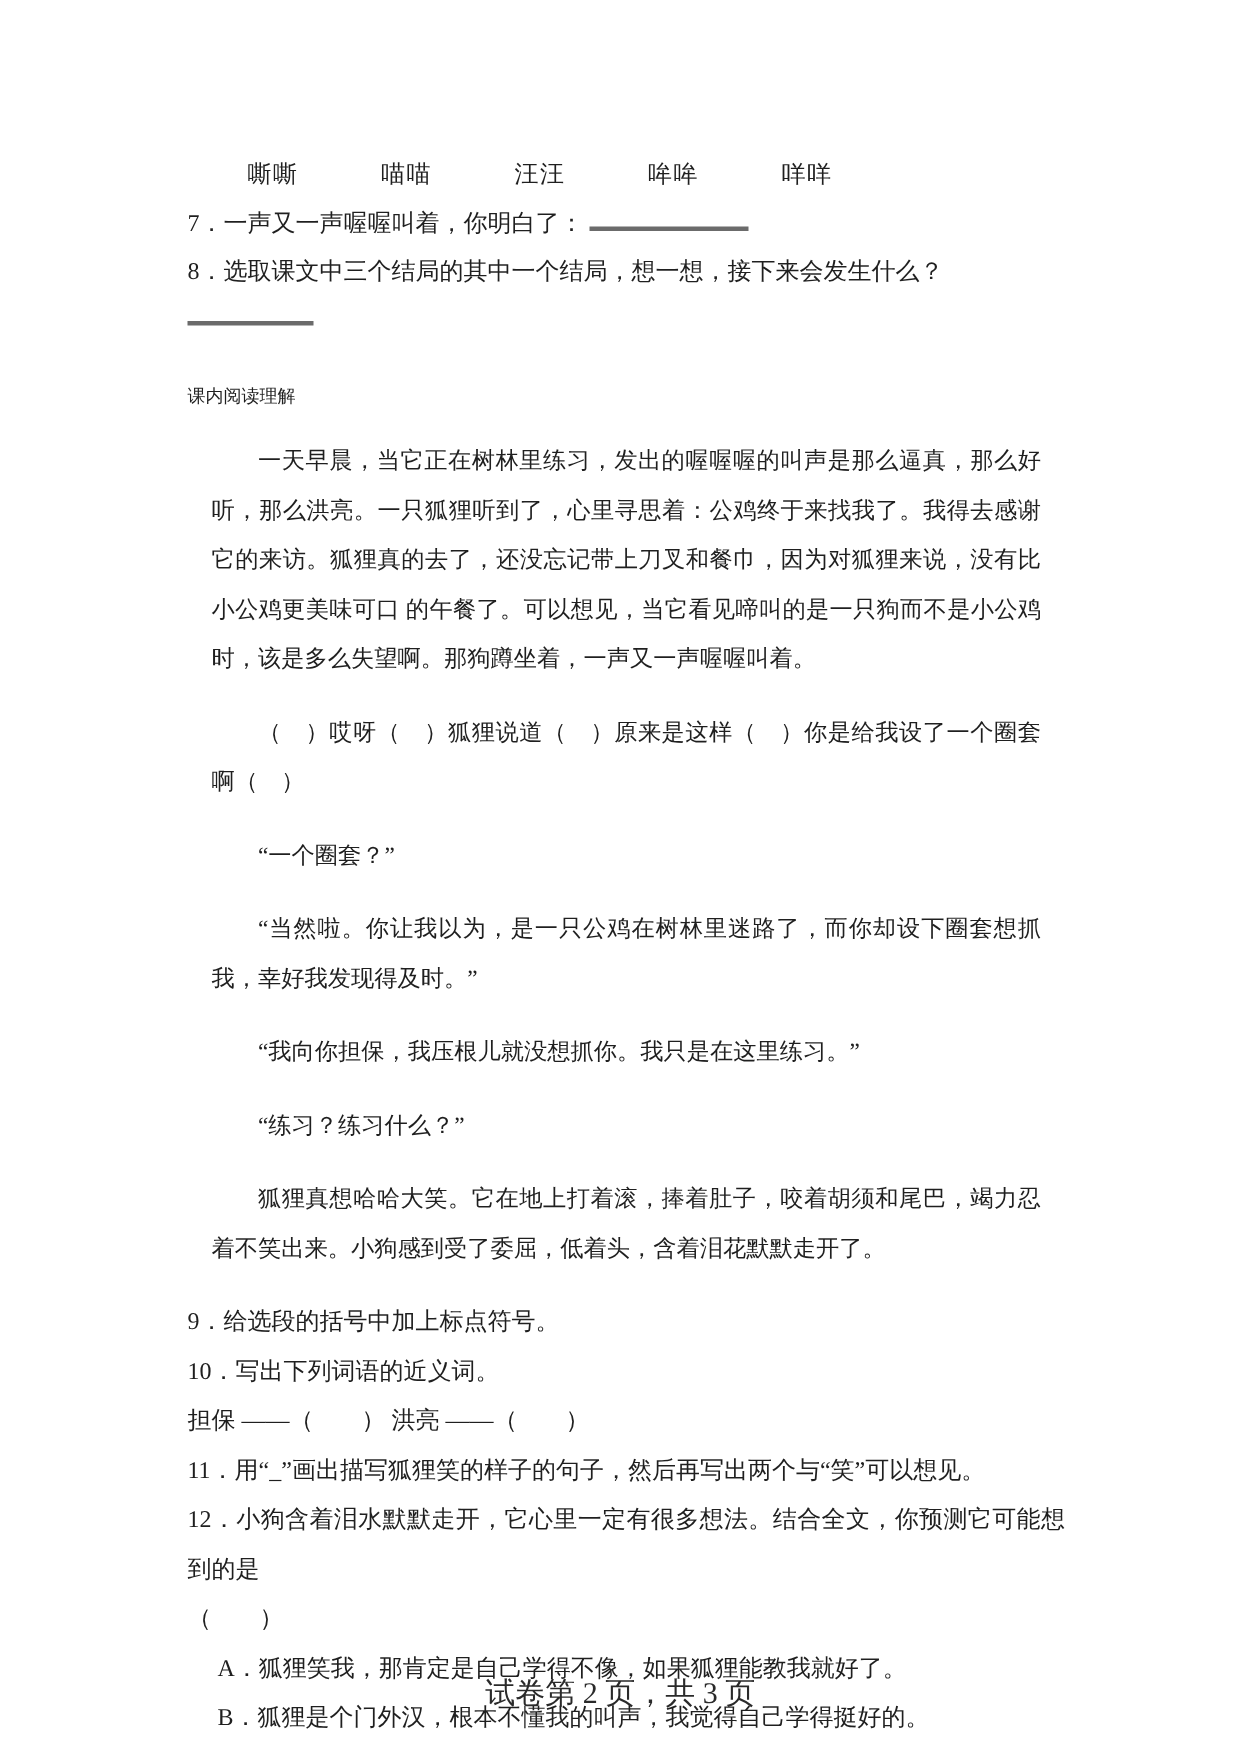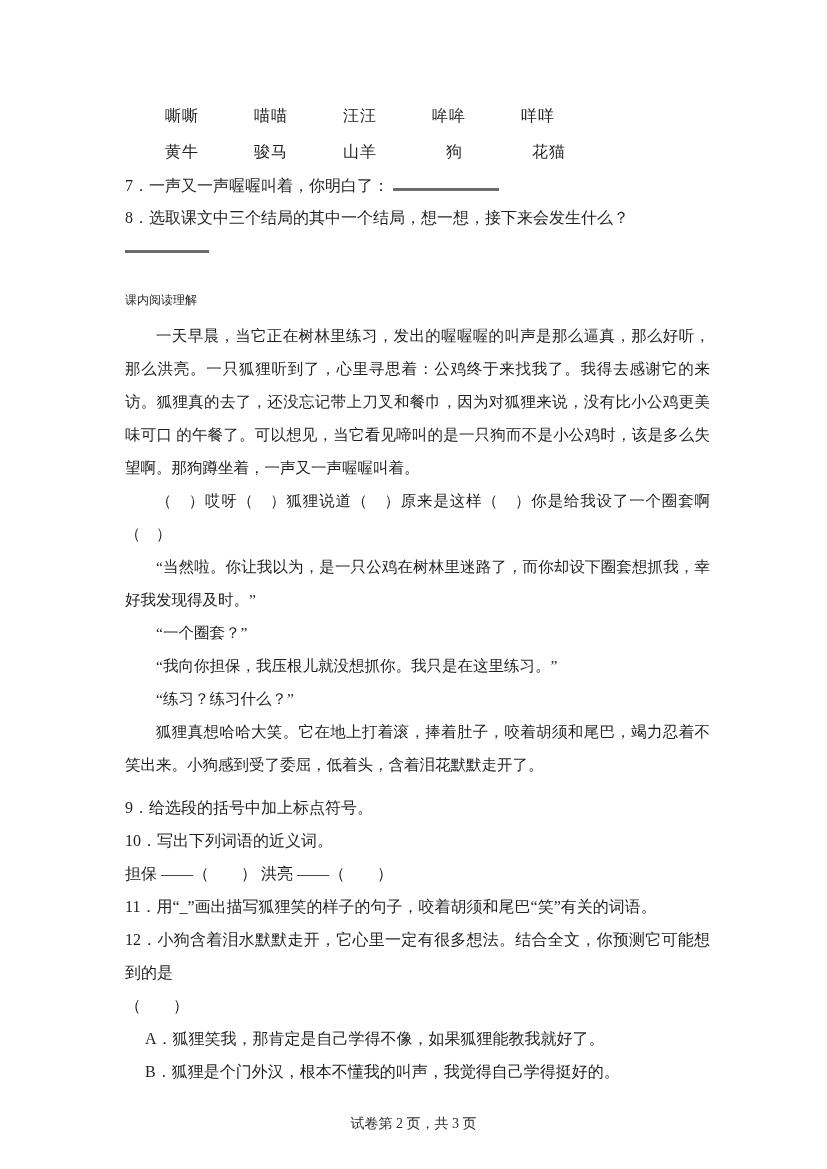--- a/index.html
+++ b/index.html
@@ -52,98 +52,91 @@
     margin-top: 36px;
     font-size: 12px;
     line-height: 22px;
   }
   .passage {
     margin-top: 8px;
     font-size: 15.5px;
     line-height: 33px;
   }
   .passage p {
-    margin: 0;
+    margin: 16px;
     text-indent: 2em;
     text-align: justify;
   }
   .questions2 { margin-top: 10px; }
   .questions2 .q-line { line-height: 33px; }
   .option-line {
     font-size: 16px;
     line-height: 33px;
     text-align: justify;
     margin-left: 20px;
   }
   .footer {
     position: absolute;
     left: 0;
     right: 0;
     top: 1115px;
     text-align: center;
-    font-size: 14px;
+    font-size: 20px;
     color: #2a2a2a;
   }
 </style>
 </head>
 <body>
 
 <div class="page">
   <div class="content">
 
     <div class="word-row">
       <span class="word">嘶嘶</span>
       <span class="word">喵喵</span>
       <span class="word">汪汪</span>
       <span class="word">哞哞</span>
       <span class="word">咩咩</span>
     </div>
 
-    <div class="word-row">
-      <span class="word">黄牛</span>
-      <span class="word">骏马</span>
-      <span class="word">山羊</span>
-      <span class="word wide">狗</span>
-      <span class="word">花猫</span>
-    </div>
 
     <div class="q-line">
       <span>7．</span><span>一声又一声喔喔叫着，你明白了：</span><span class="blank-inline"></span>
     </div>
 
     <div class="q-line">
       <span>8．</span><span>选取课文中三个结局的其中一个结局，想一想，接下来会发生什么？</span>
     </div>
 
     <div class="blank-line"></div>
 
     <div class="section-title">课内阅读理解</div>
 
     <div class="passage">
       <p>一天早晨，当它正在树林里练习，发出的喔喔喔的叫声是那么逼真，那么好听，那么洪亮。一只狐狸听到了，心里寻思着：公鸡终于来找我了。我得去感谢它的来访。狐狸真的去了，还没忘记带上刀叉和餐巾，因为对狐狸来说，没有比小公鸡更美味可口 的午餐了。可以想见，当它看见啼叫的是一只狗而不是小公鸡时，该是多么失望啊。那狗蹲坐着，一声又一声喔喔叫着。</p>
       <p>（　）哎呀（　）狐狸说道（　）原来是这样（　）你是给我设了一个圈套啊（　）</p>
+      <p>“一个圈套？”</p>
       <p>“当然啦。你让我以为，是一只公鸡在树林里迷路了，而你却设下圈套想抓我，幸好我发现得及时。”</p>
-      <p>“一个圈套？”</p>
       <p>“我向你担保，我压根儿就没想抓你。我只是在这里练习。”</p>
       <p>“练习？练习什么？”</p>
       <p>狐狸真想哈哈大笑。它在地上打着滚，捧着肚子，咬着胡须和尾巴，竭力忍着不笑出来。小狗感到受了委屈，低着头，含着泪花默默走开了。</p>
     </div>
 
     <div class="questions2">
       <div class="q-line">
         <span>9．</span><span>给选段的括号中加上标点符号。</span>
       </div>
 
       <div class="q-line">
         <span>10．</span><span>写出下列词语的近义词。</span>
       </div>
       <div class="q-line">担保 ——（　　） 洪亮 ——（　　）</div>
 
       <div class="q-line">
-        <span>11．</span><span>用“_”画出描写狐狸笑的样子的句子，咬着胡须和尾巴“笑”有关的词语。</span>
+        <span>11．</span><span>用“_”画出描写狐狸笑的样子的句子，然后再写出两个与“笑”可以想见。</span>
       </div>
 
       <div class="q-line">
         <span>12．</span><span>小狗含着泪水默默走开，它心里一定有很多想法。结合全文，你预测它可能想到的是</span>
       </div>
       <div class="q-line">（　　）</div>
 
       <div class="option-line">
         <span>A．</span><span>狐狸笑我，那肯定是自己学得不像，如果狐狸能教我就好了。</span>
       </div>

